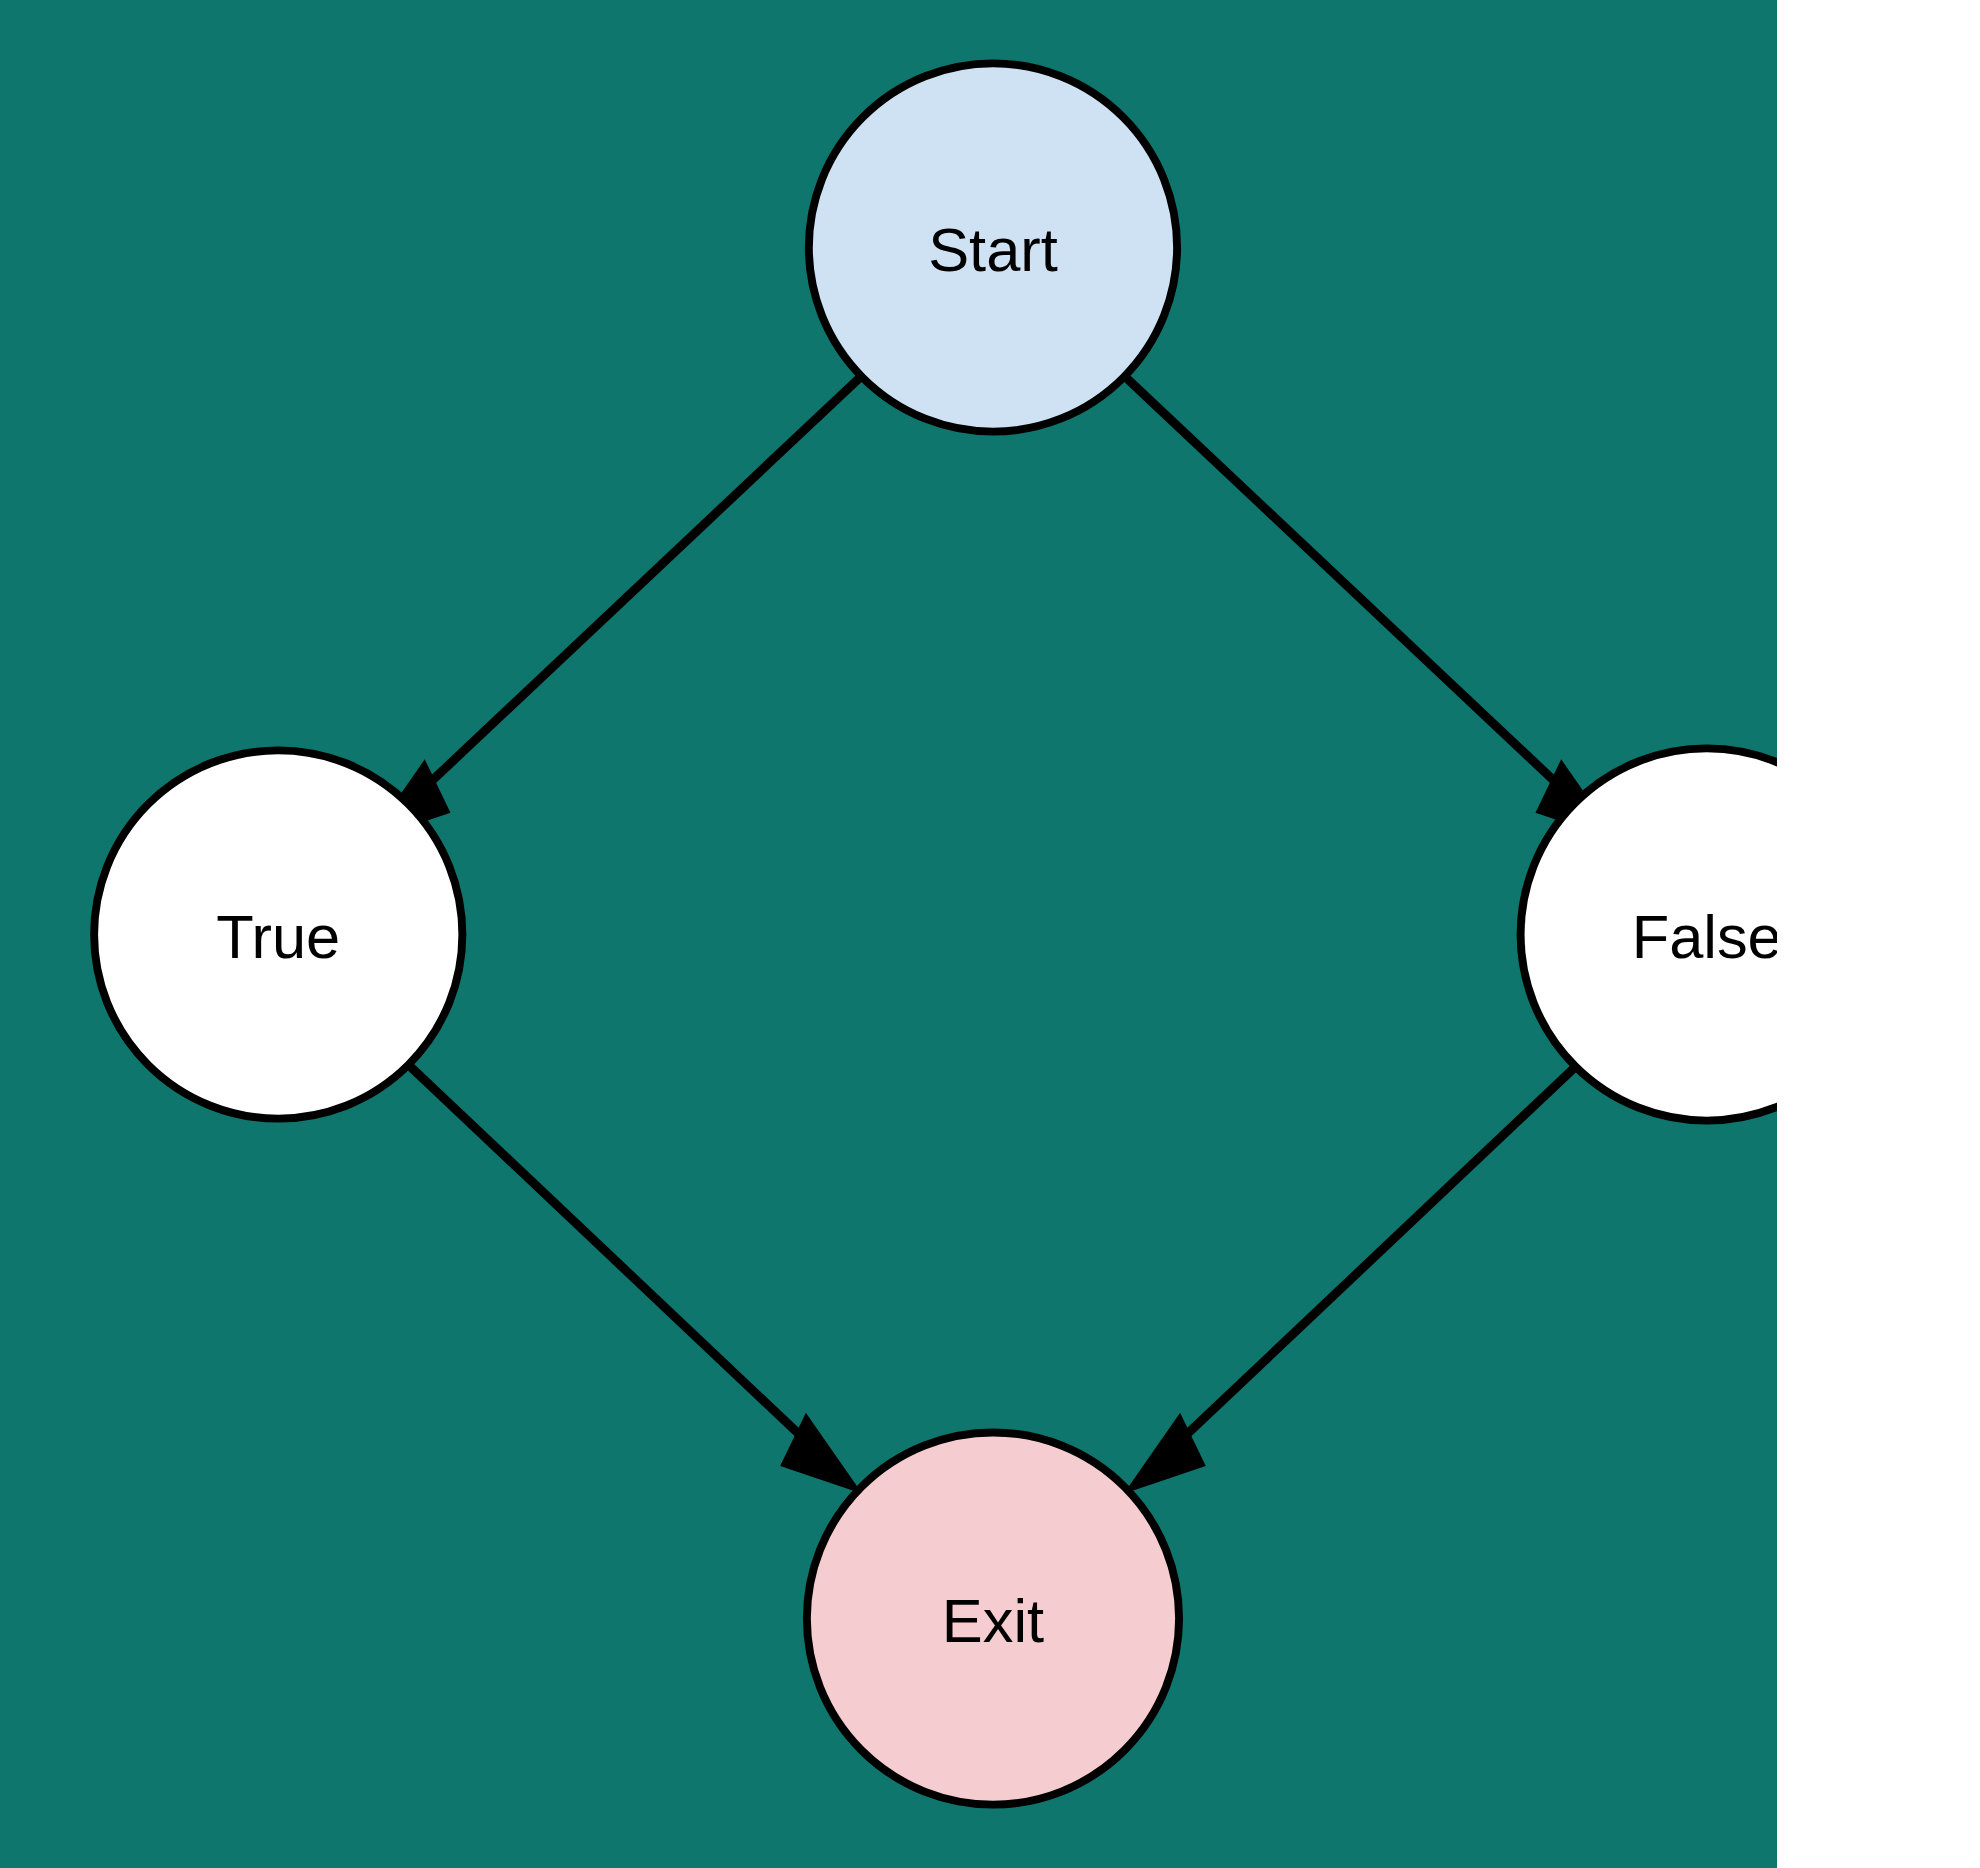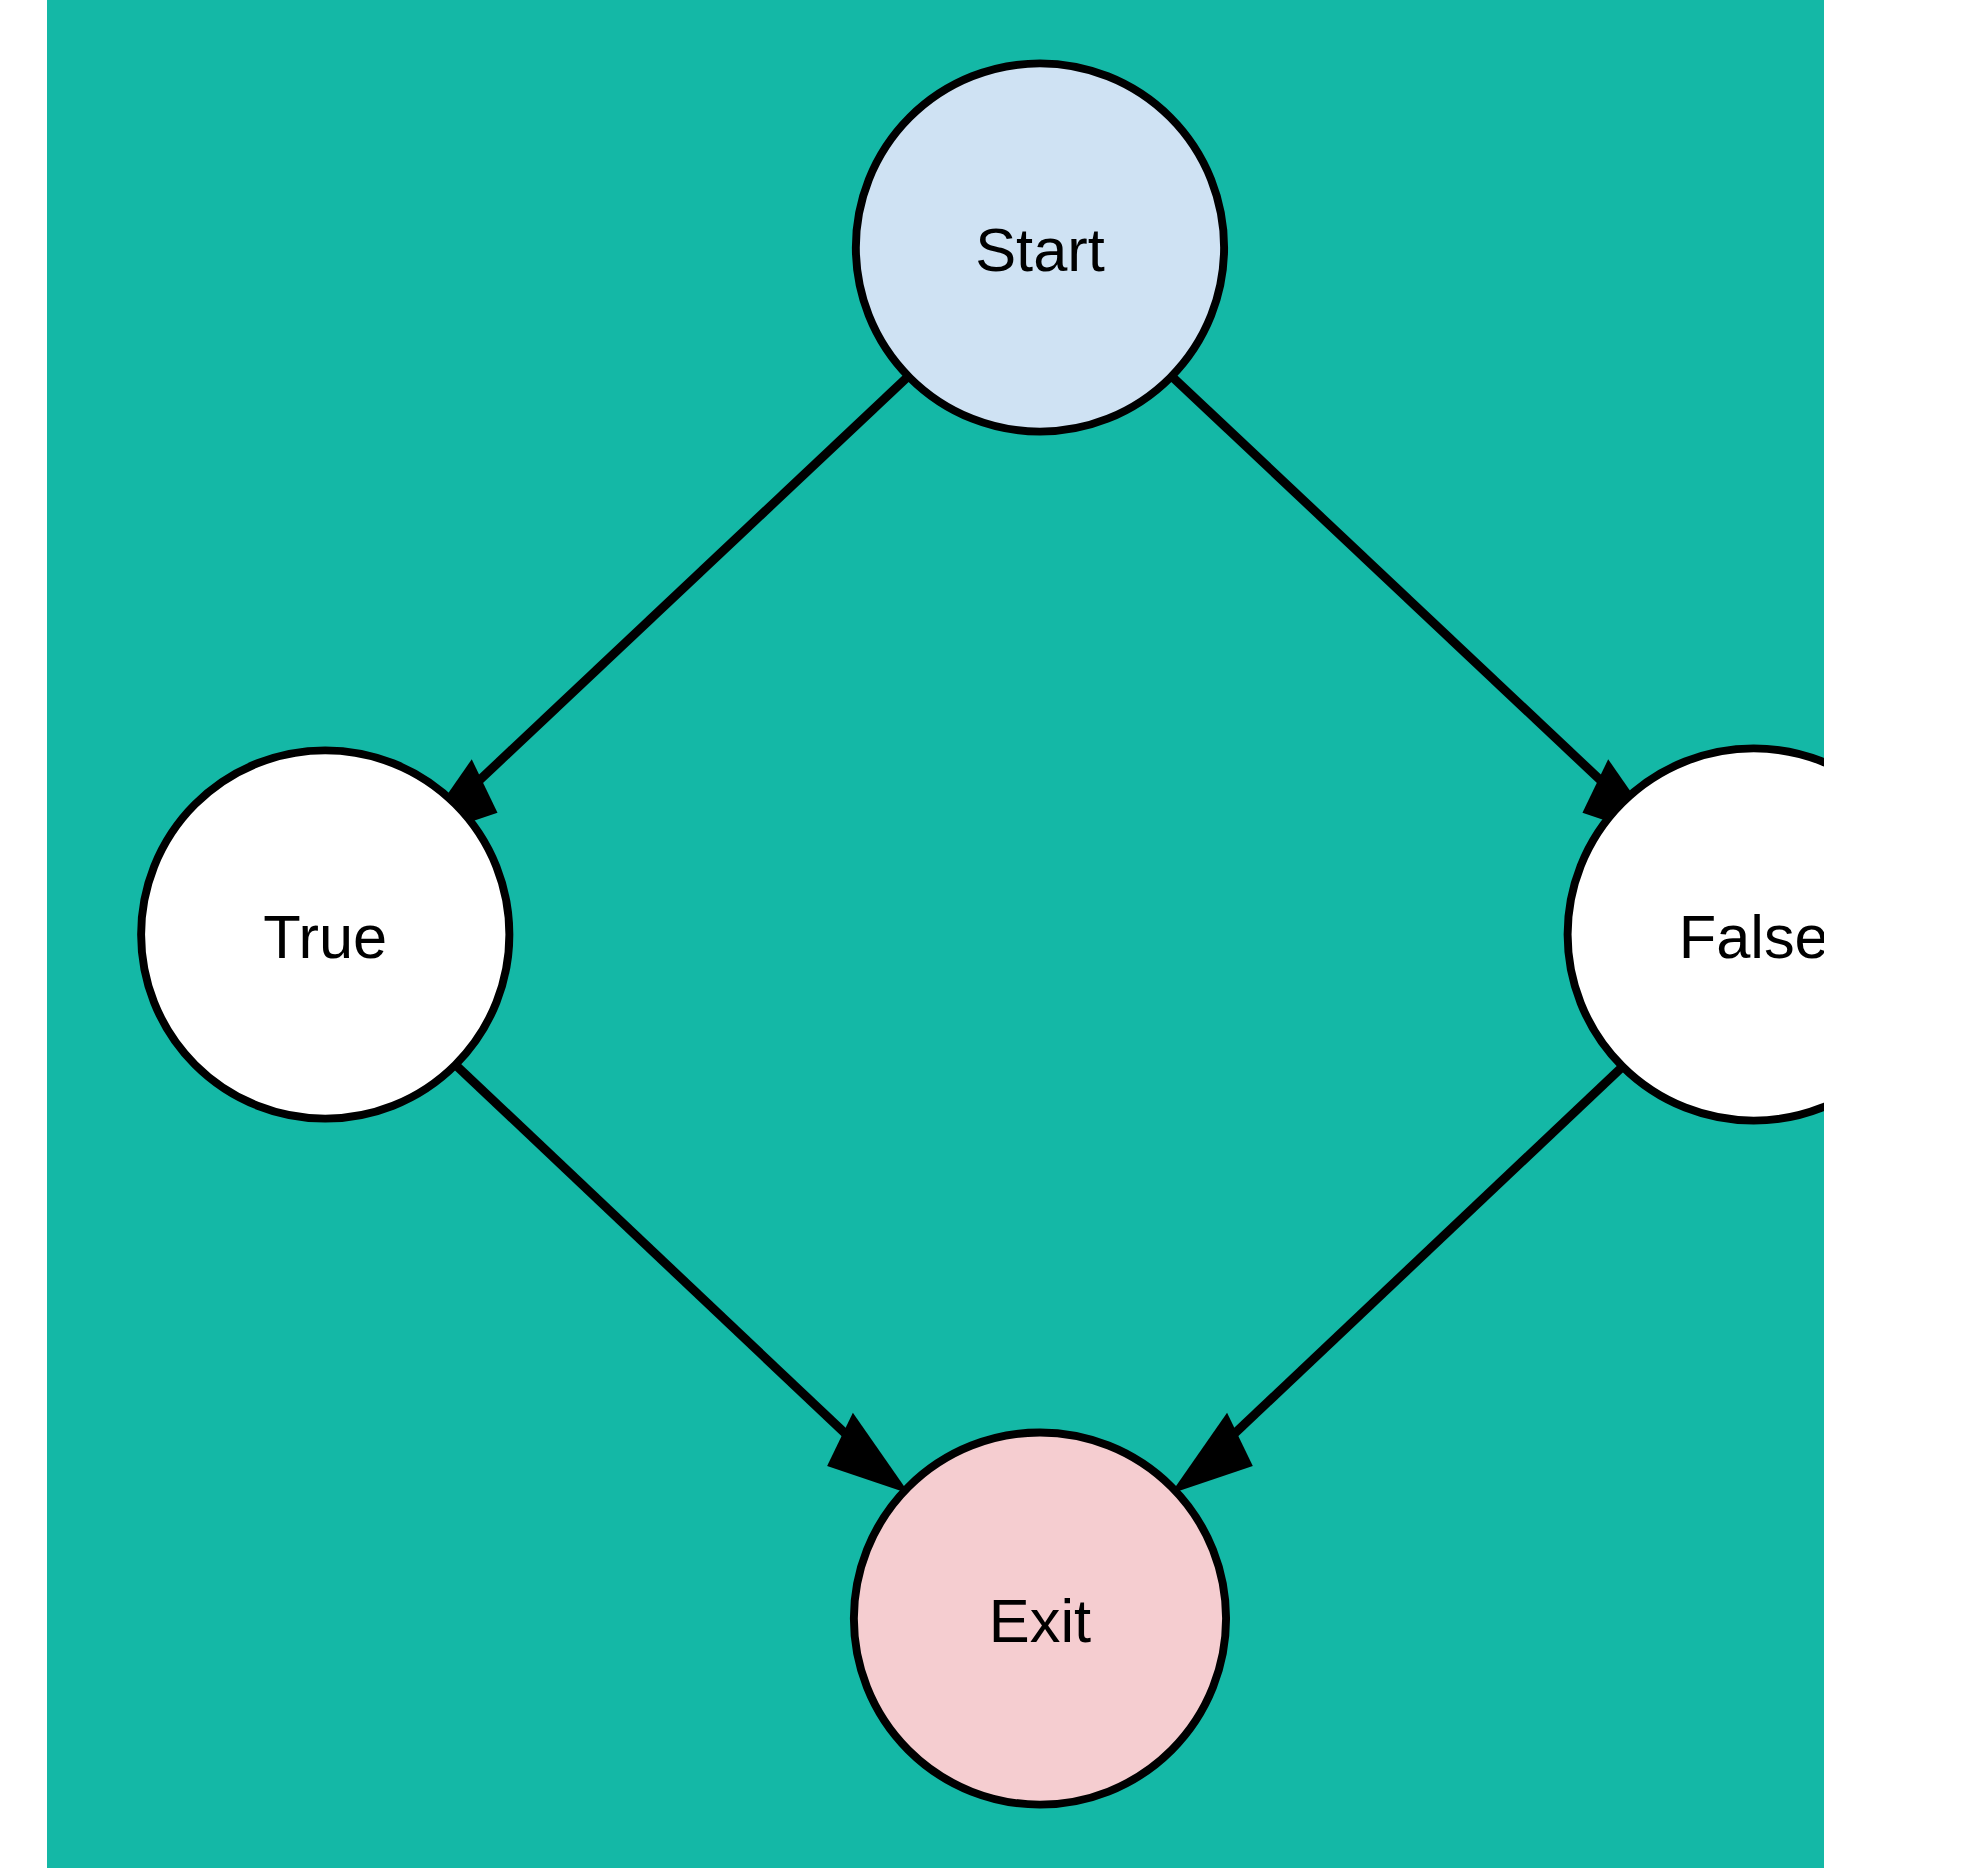--- a/index.html
+++ b/index.html
@@ -8,23 +8,22 @@
     padding: 0;
     background: #ffffff;
   }
   body {
     font-family: "Liberation Sans", sans-serif;
   }
   #diagram-root {
     position: relative;
     width: 1777px;
     height: 1868px;
-    background: #14b8a6;
+    background: #0f766e;
     overflow: hidden;
-    margin-left: 47px;
   }
   svg#graph-canvas {
     display: block;
     width: 1980px;
     height: 1868px;
   }
   .node-circle {
     stroke: #000000;
     stroke-width: 8;
   }

